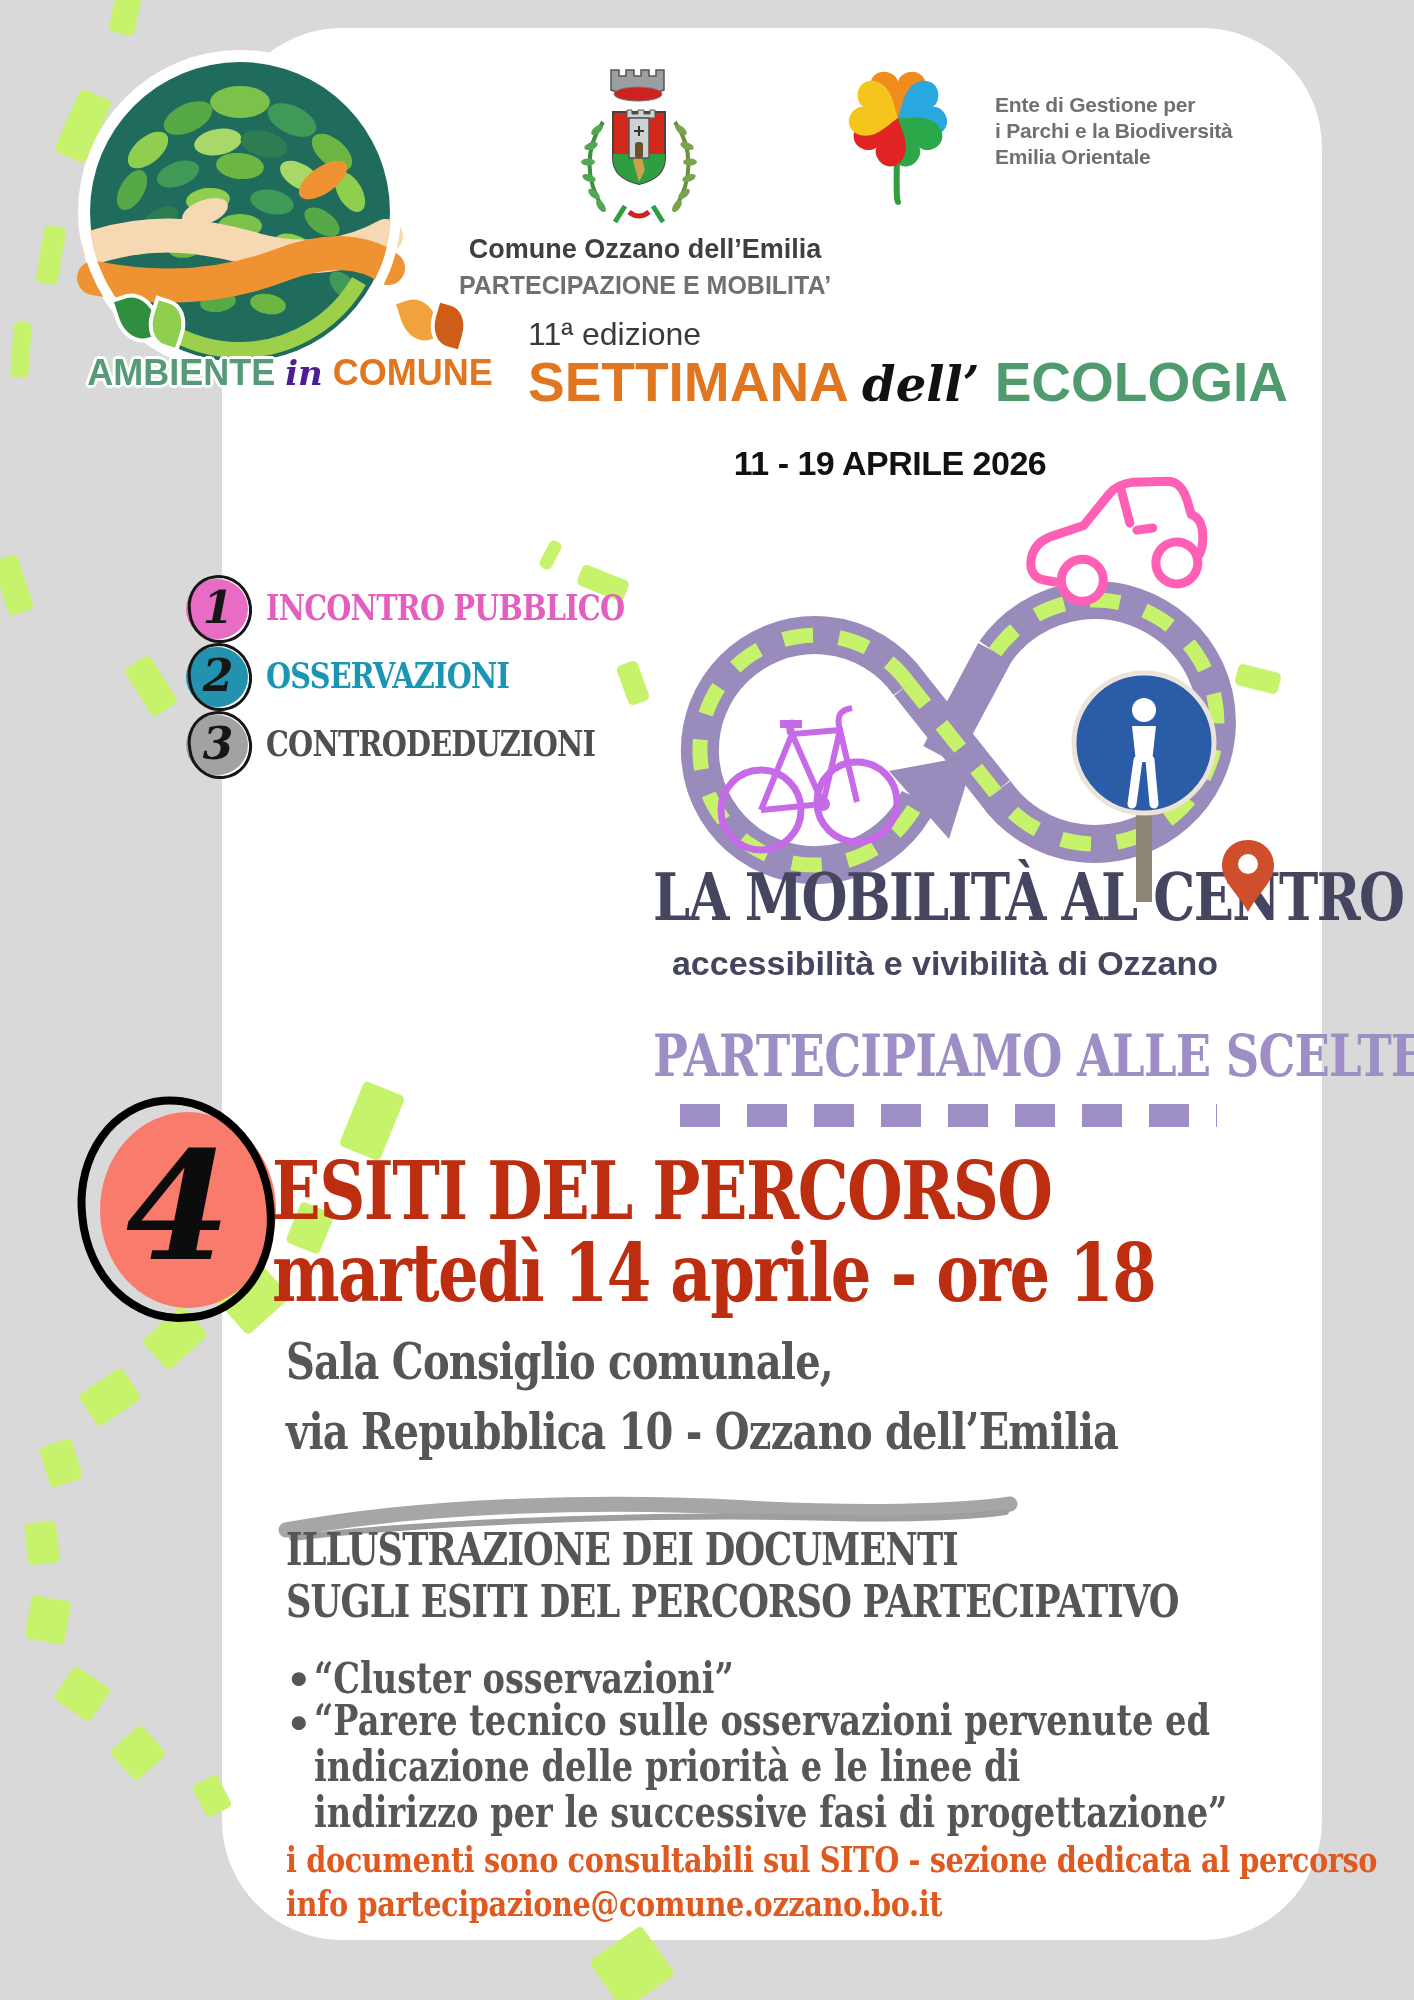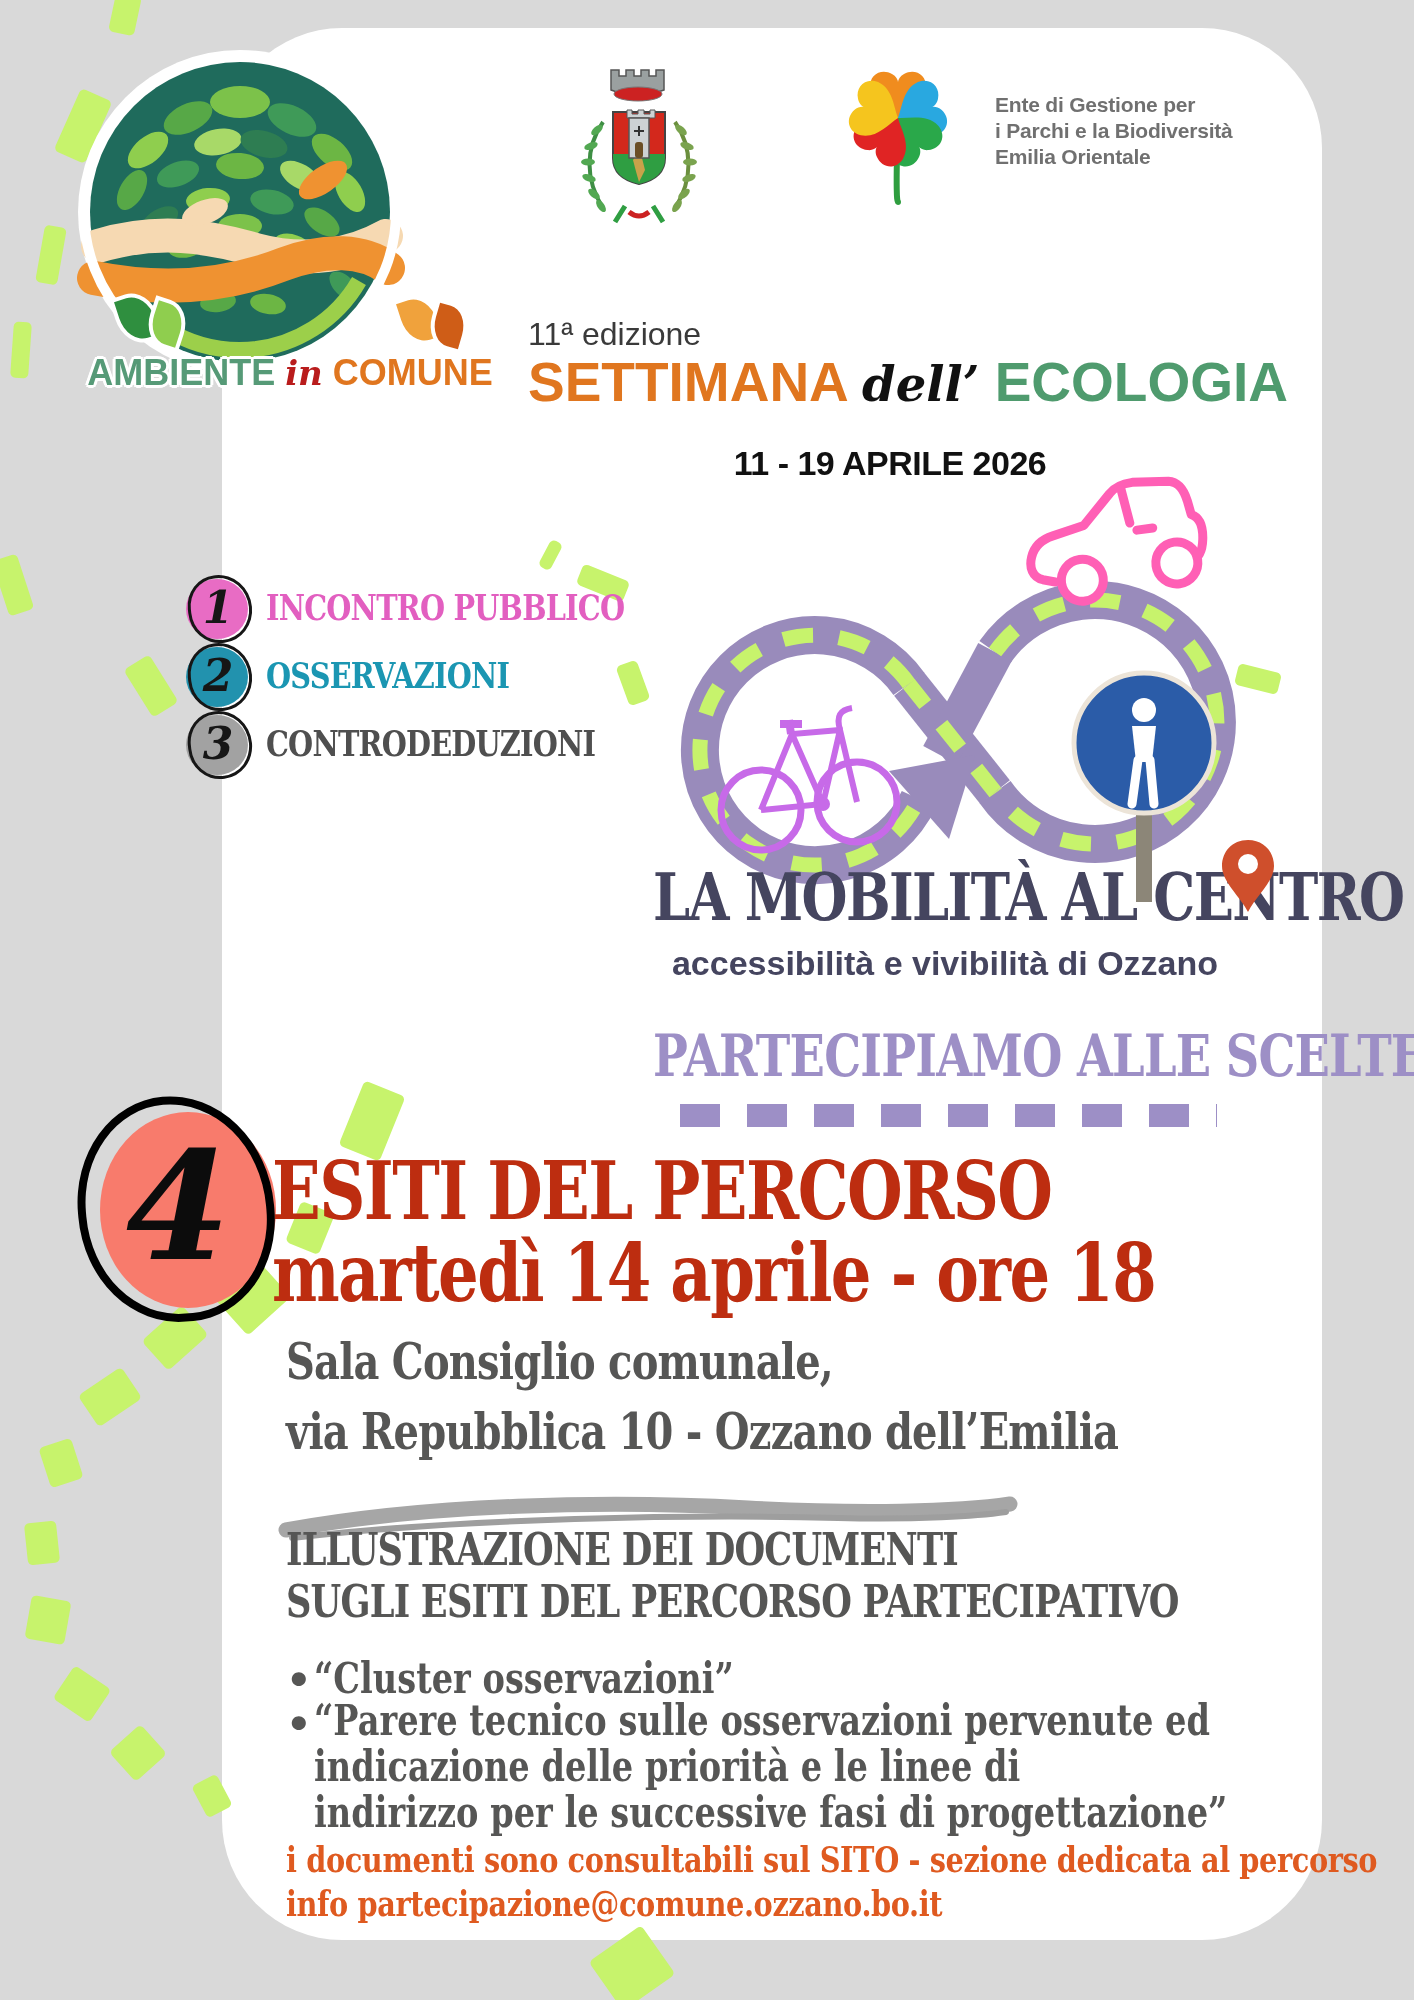--- a/index.html
+++ b/index.html
@@ -104,21 +104,21 @@
     <circle cx="172" cy="172" r="156" fill="none" stroke="#ffffff" stroke-width="10"></circle>
   </svg>
   <div class="leaf" style="left:116px;top:292px;width:34px;height:44px;background:#2f8f3f;transform:rotate(-18deg);"></div>
   <div class="leaf" style="left:148px;top:300px;width:30px;height:40px;background:#8fce4e;transform:rotate(18deg);"></div>
   <div class="leaf" style="left:398px;top:294px;width:34px;height:44px;background:#f0a23c;transform:rotate(-18deg);"></div>
   <div class="leaf" style="left:430px;top:302px;width:30px;height:40px;background:#cf5d17;transform:rotate(16deg);"></div>
 
   <div class="abs center" style="left:60px;top:352px;width:460px;">
     <div class="amb-line">
       <span style="color:#569a77;">AMBIENTE</span>
-      <span class="script" style="color:#b91c1c;font-size:34px;text-align:center;">in</span>
+      <span class="script" style="color:#4c1d95;font-size:34px;text-align:center;">in</span>
       <span style="color:#e0761f;">COMUNE</span>
     </div>
   </div>
 
   <svg class="abs" style="left:573px;top:60px;" width="134" height="178" viewBox="0 0 134 178">
     <path d="M38,10 h8 v6 h7 v-6 h8 v6 h7 v-6 h8 v6 h7 v-6 h8 v20 q-27,10 -53,0 z" fill="#9aa0a0" stroke="#555" stroke-width="1.5"></path>
     <ellipse cx="65" cy="34" rx="24" ry="7" fill="#cc2222" stroke="#777" stroke-width="1"></ellipse>
     <path d="M30,148 C12,120 12,88 30,62" stroke="#3e8e44" stroke-width="4" fill="none"></path>
     <path d="M102,148 C120,120 120,88 102,62" stroke="#6b8f3e" stroke-width="4" fill="none"></path>
     <g fill="#52a852">
@@ -140,20 +140,24 @@
     <path d="M40,52 h52 v46 q0,20 -26,26 q-26,-6 -26,-26 z" fill="#d3281c" stroke="#444" stroke-width="2"></path>
     <path d="M40,94 h52 v4 q0,20 -26,26 q-26,-6 -26,-26 z" fill="#2f9e42"></path>
     <path d="M60,100 L64,94 h4 L72,110 q-4,8 -6,12 q-3,-10 -6,-22 z" fill="#c9a24a"></path>
     <path d="M54,58 v-8 h5 v4 h6 v-4 h6 v4 h6 v-4 h5 v8 z" fill="#cdd2d4" stroke="#555" stroke-width="1"></path>
     <rect x="56" y="58" width="20" height="40" fill="#cdd2d4" stroke="#555" stroke-width="1.5"></rect>
     <rect x="62" y="82" width="8" height="16" rx="3" fill="#6b4f26"></rect>
     <path d="M66,66 v10 M61,71 h10" stroke="#333" stroke-width="2"></path>
     <path d="M52,146 l-10,16 M80,146 l10,16" stroke="#2f9e42" stroke-width="5"></path>
     <path d="M56,152 q10,8 20,0" stroke="#cc2222" stroke-width="5" fill="none"></path>
   </svg>
+  <div class="abs center" style="left:420px;top:234px;width:450px;">
+    <div style="font-weight:bold;font-size:27px;color:#3f3f3f;">Comune Ozzano dell’Emilia</div>
+    <div style="font-weight:bold;font-size:25px;color:#707070;margin-top:6px;">PARTECIPAZIONE E MOBILITA’</div>
+  </div>
 
   <svg class="abs" style="left:833px;top:56px;" width="132" height="150" viewBox="0 0 132 150">
     <path d="M65,64 C 65,64 62,146 65,146" stroke="#2f9e3f" stroke-width="6" fill="none" stroke-linecap="round"></path>
     <g>
       <path transform="translate(65,62)" d="M0,0 C-10,-8 -26,-14 -28,-30 C-29,-44 -16,-50 -6,-44 C-2,-42 0,-38 0,-36 C0,-38 2,-42 6,-44 C16,-50 29,-44 28,-30 C26,-14 10,-8 0,0 Z" fill="#f08c1e"></path>
       <path transform="translate(65,62) rotate(72)" d="M0,0 C-10,-8 -26,-14 -28,-30 C-29,-44 -16,-50 -6,-44 C-2,-42 0,-38 0,-36 C0,-38 2,-42 6,-44 C16,-50 29,-44 28,-30 C26,-14 10,-8 0,0 Z" fill="#29a8e0"></path>
       <path transform="translate(65,62) rotate(144)" d="M0,0 C-10,-8 -26,-14 -28,-30 C-29,-44 -16,-50 -6,-44 C-2,-42 0,-38 0,-36 C0,-38 2,-42 6,-44 C16,-50 29,-44 28,-30 C26,-14 10,-8 0,0 Z" fill="#2aa84a"></path>
       <path transform="translate(65,62) rotate(216)" d="M0,0 C-10,-8 -26,-14 -28,-30 C-29,-44 -16,-50 -6,-44 C-2,-42 0,-38 0,-36 C0,-38 2,-42 6,-44 C16,-50 29,-44 28,-30 C26,-14 10,-8 0,0 Z" fill="#e02424"></path>
       <path transform="translate(65,62) rotate(288)" d="M0,0 C-10,-8 -26,-14 -28,-30 C-29,-44 -16,-50 -6,-44 C-2,-42 0,-38 0,-36 C0,-38 2,-42 6,-44 C16,-50 29,-44 28,-30 C26,-14 10,-8 0,0 Z" fill="#f5c51e"></path>
     </g>

